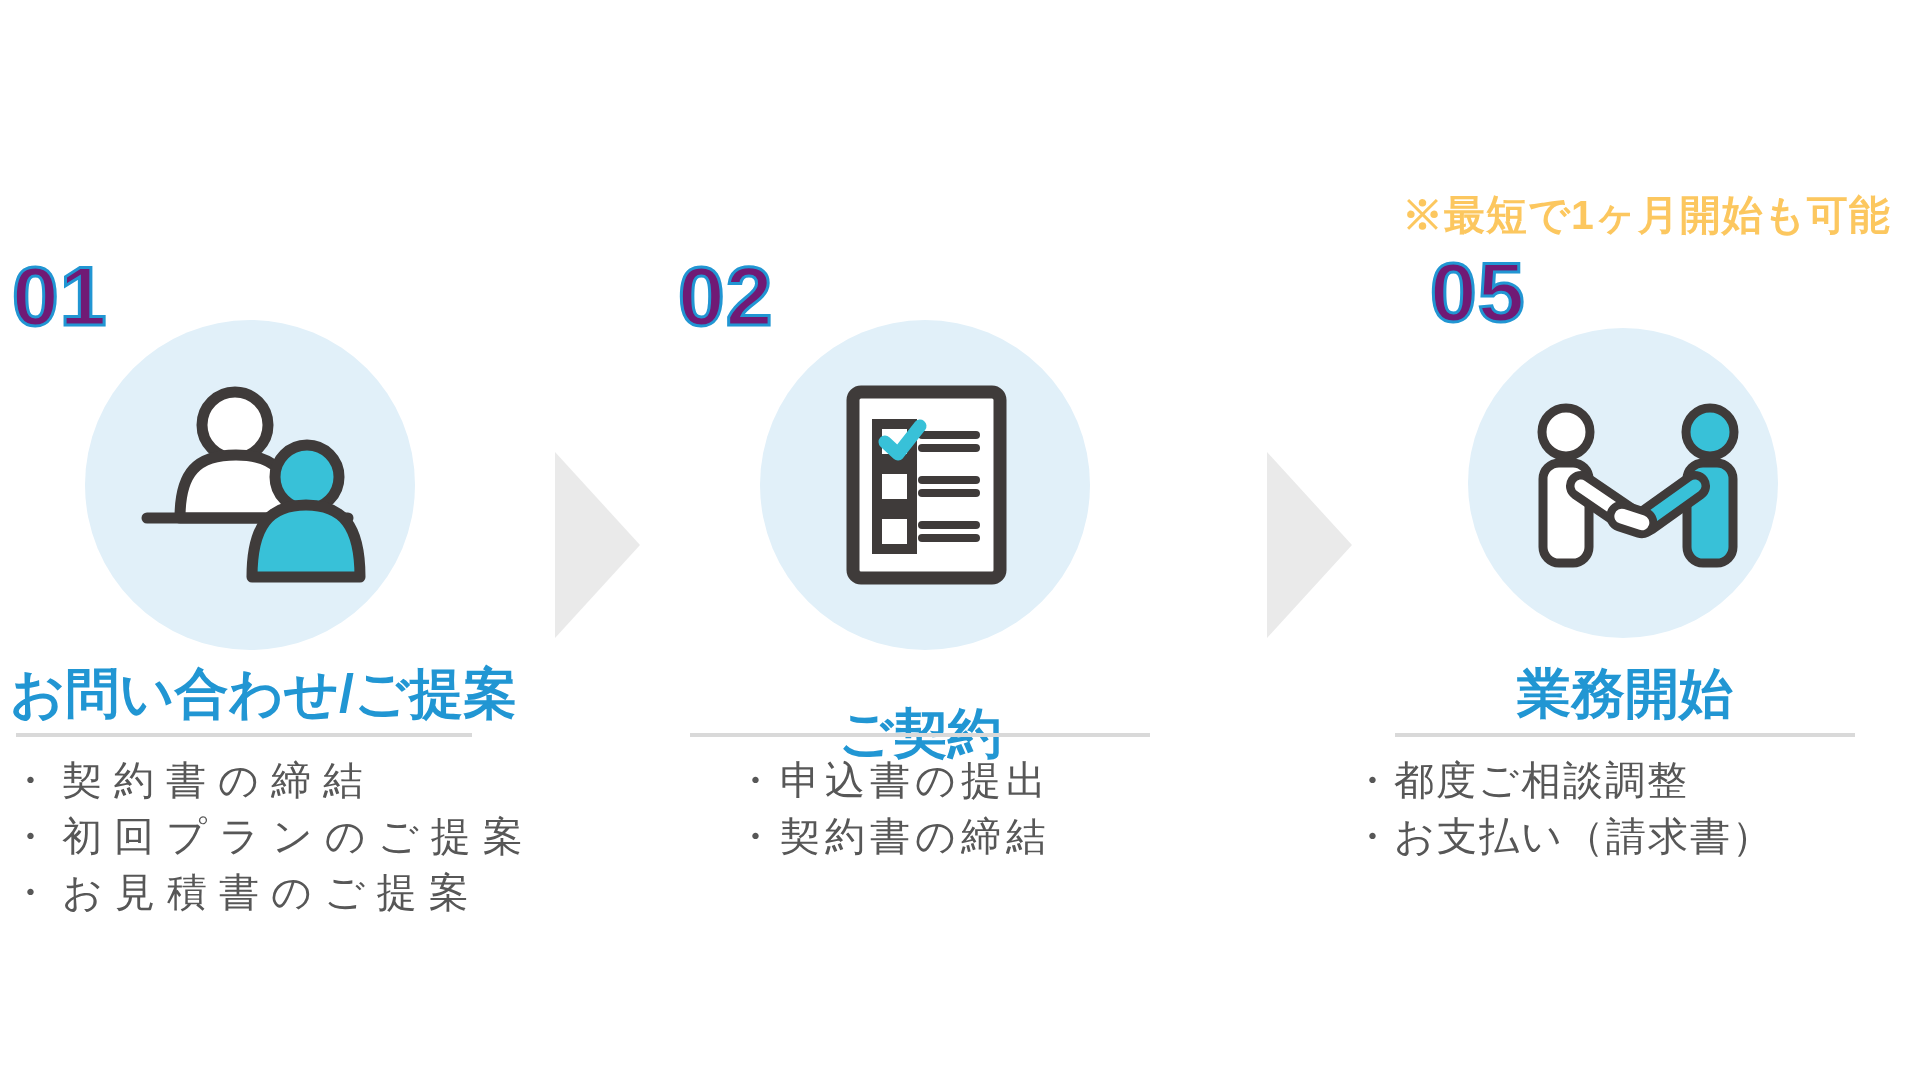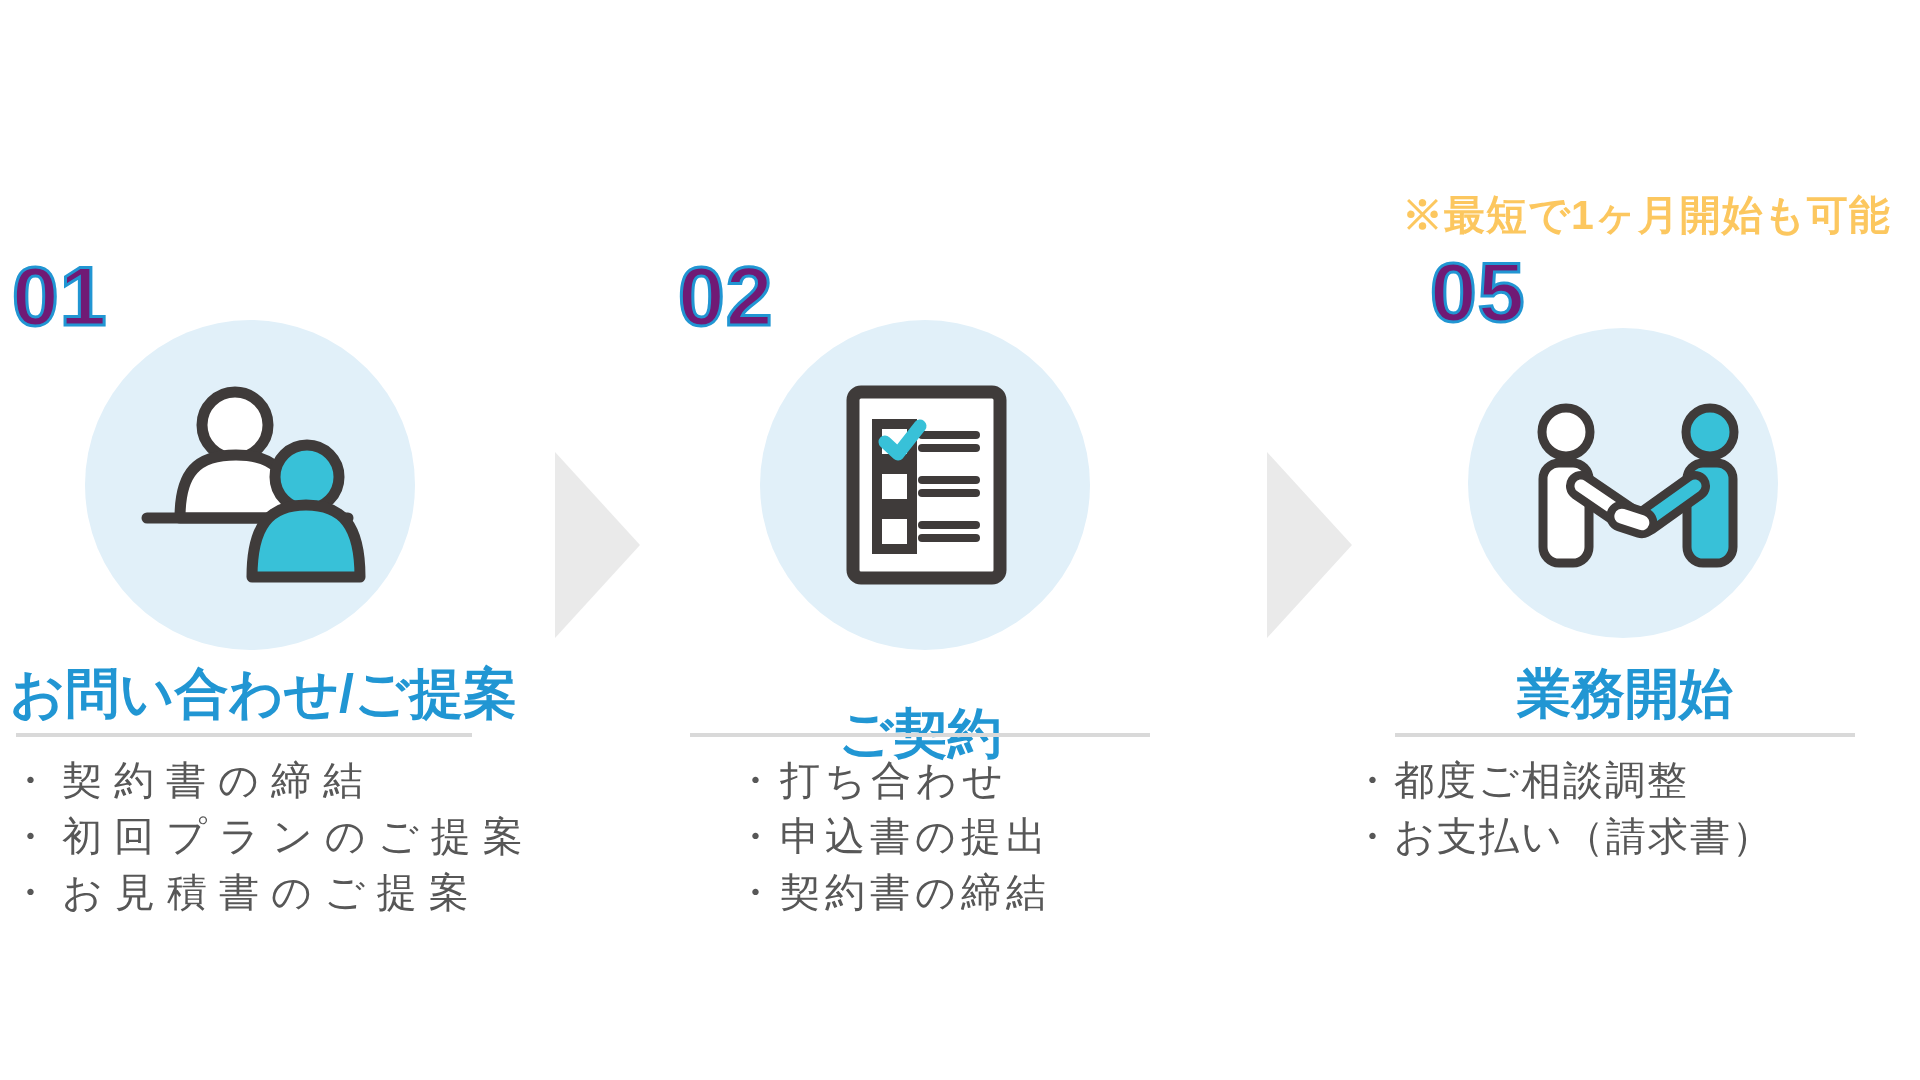--- a/index.html
+++ b/index.html
@@ -119,21 +119,20 @@
   <div class="abs rule u1"></div>
   <div class="abs rule u2"></div>
   <div class="abs rule u3"></div>
 
   <div class="abs list l1">
     <div>・契約書の締結</div>
     <div>・初回プランのご提案</div>
     <div>・お見積書のご提案</div>
   </div>
   <div class="abs list l2">
-    <div>・打ち合わせ</div>
     <div>・申込書の提出</div>
     <div>・契約書の締結</div>
   </div>
   <div class="abs list l3">
     <div>・都度ご相談調整</div>
     <div>・お支払い（請求書）</div>
   </div>
 
 </div>
 

